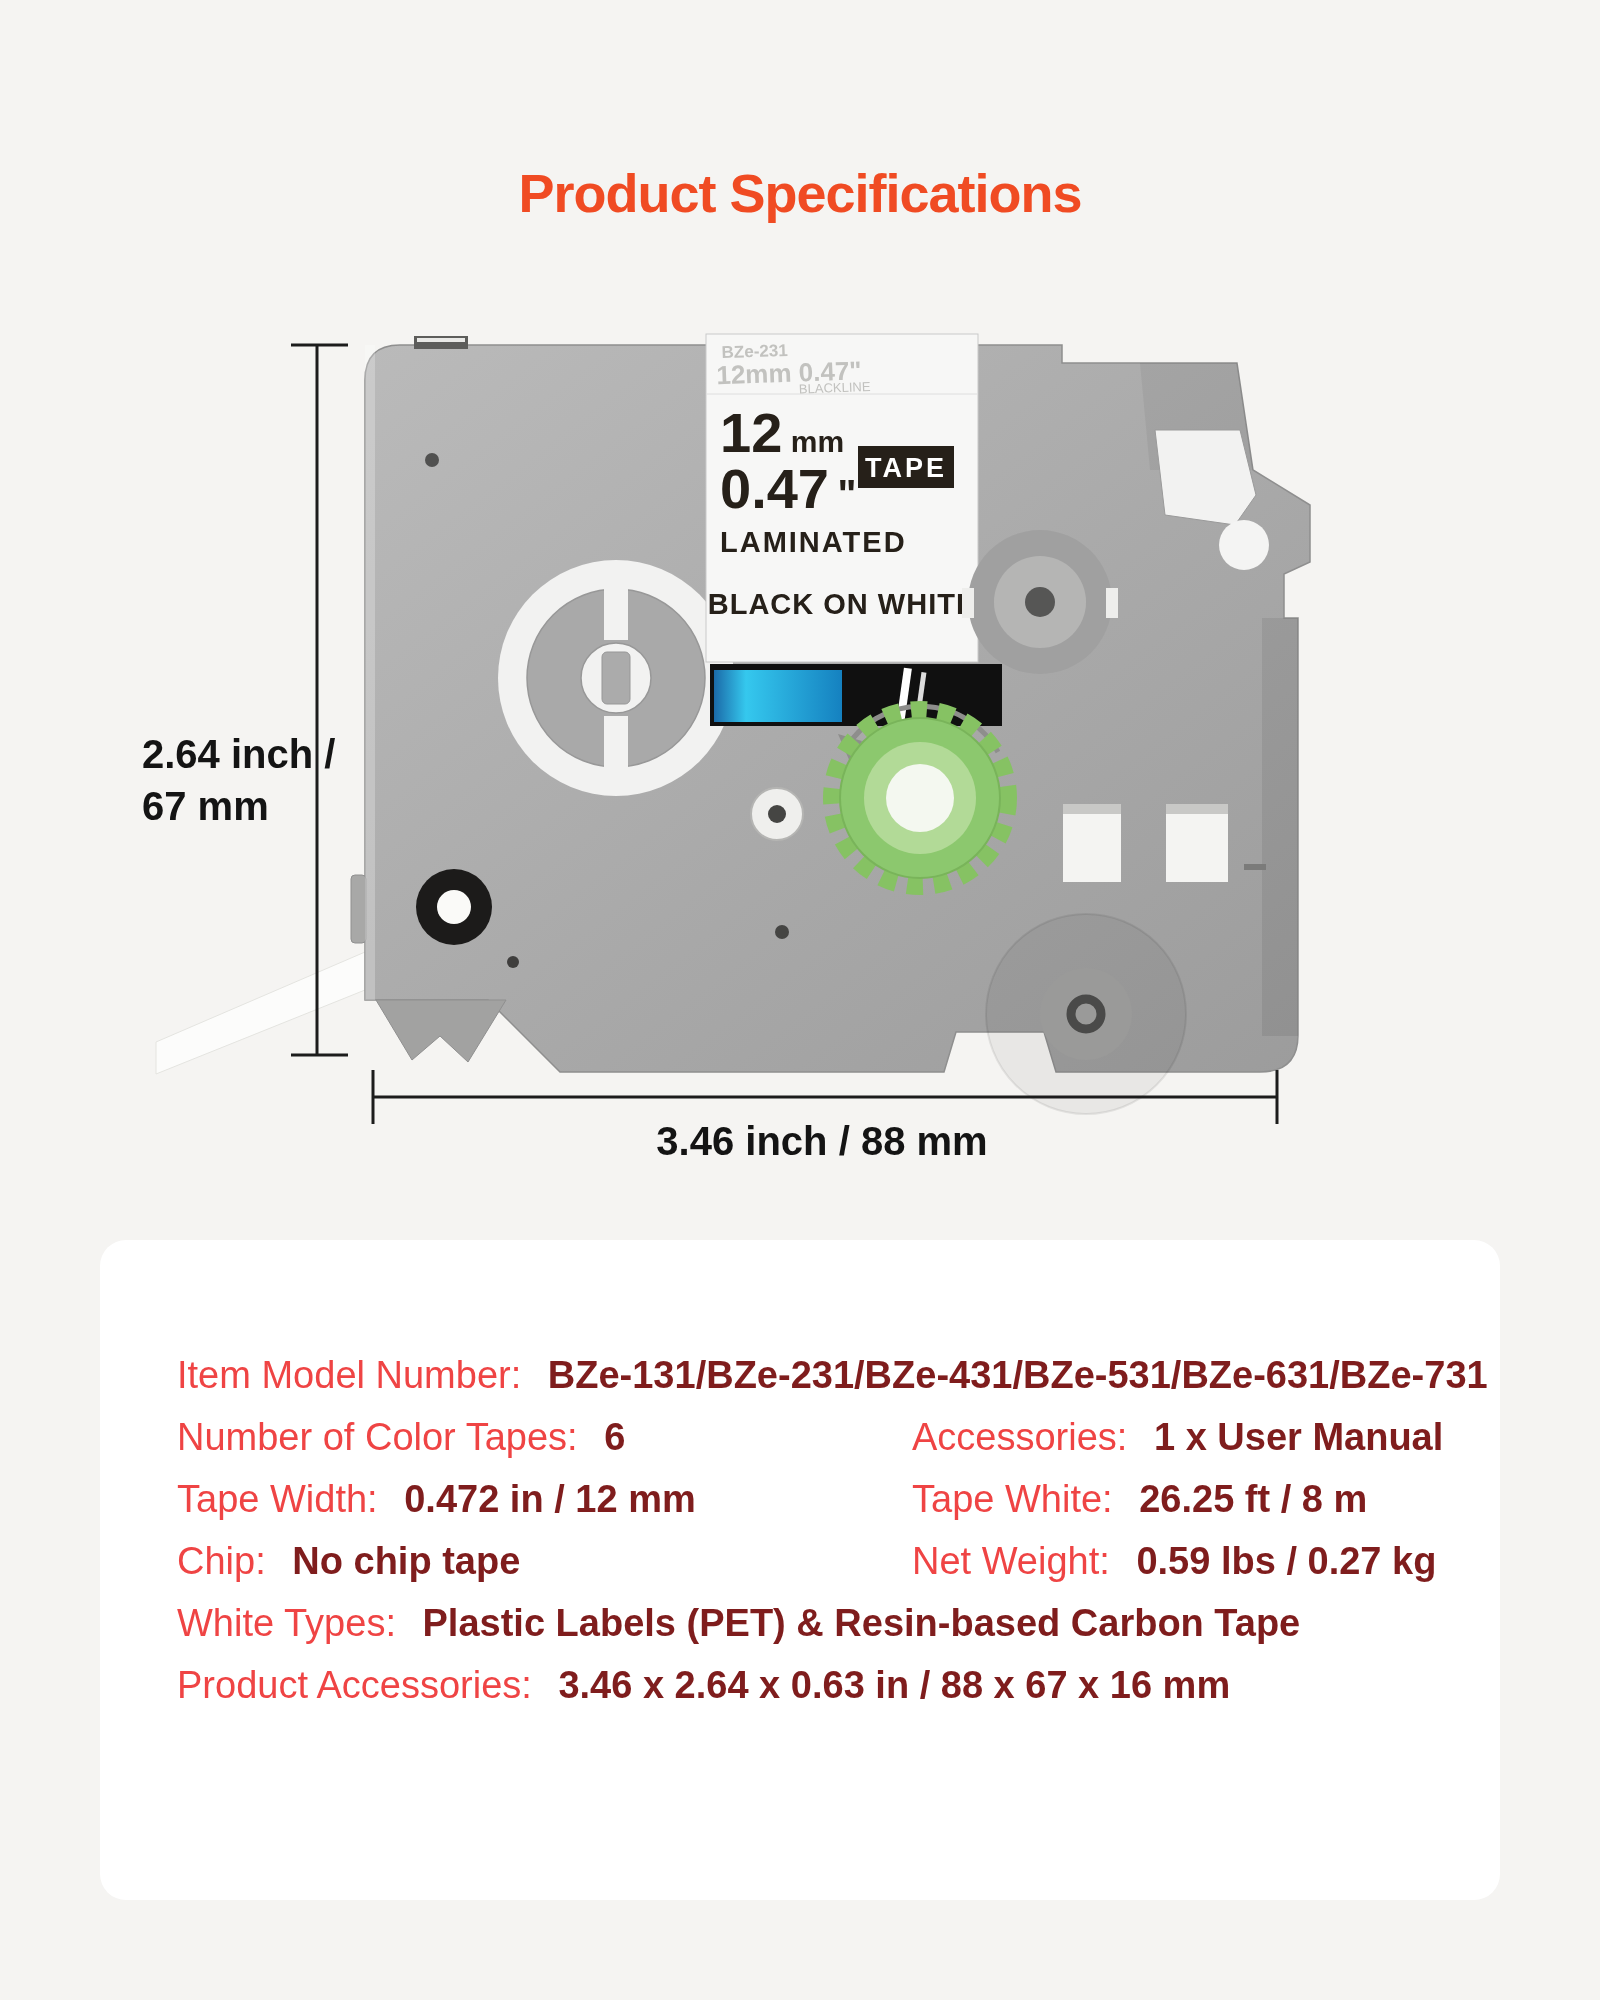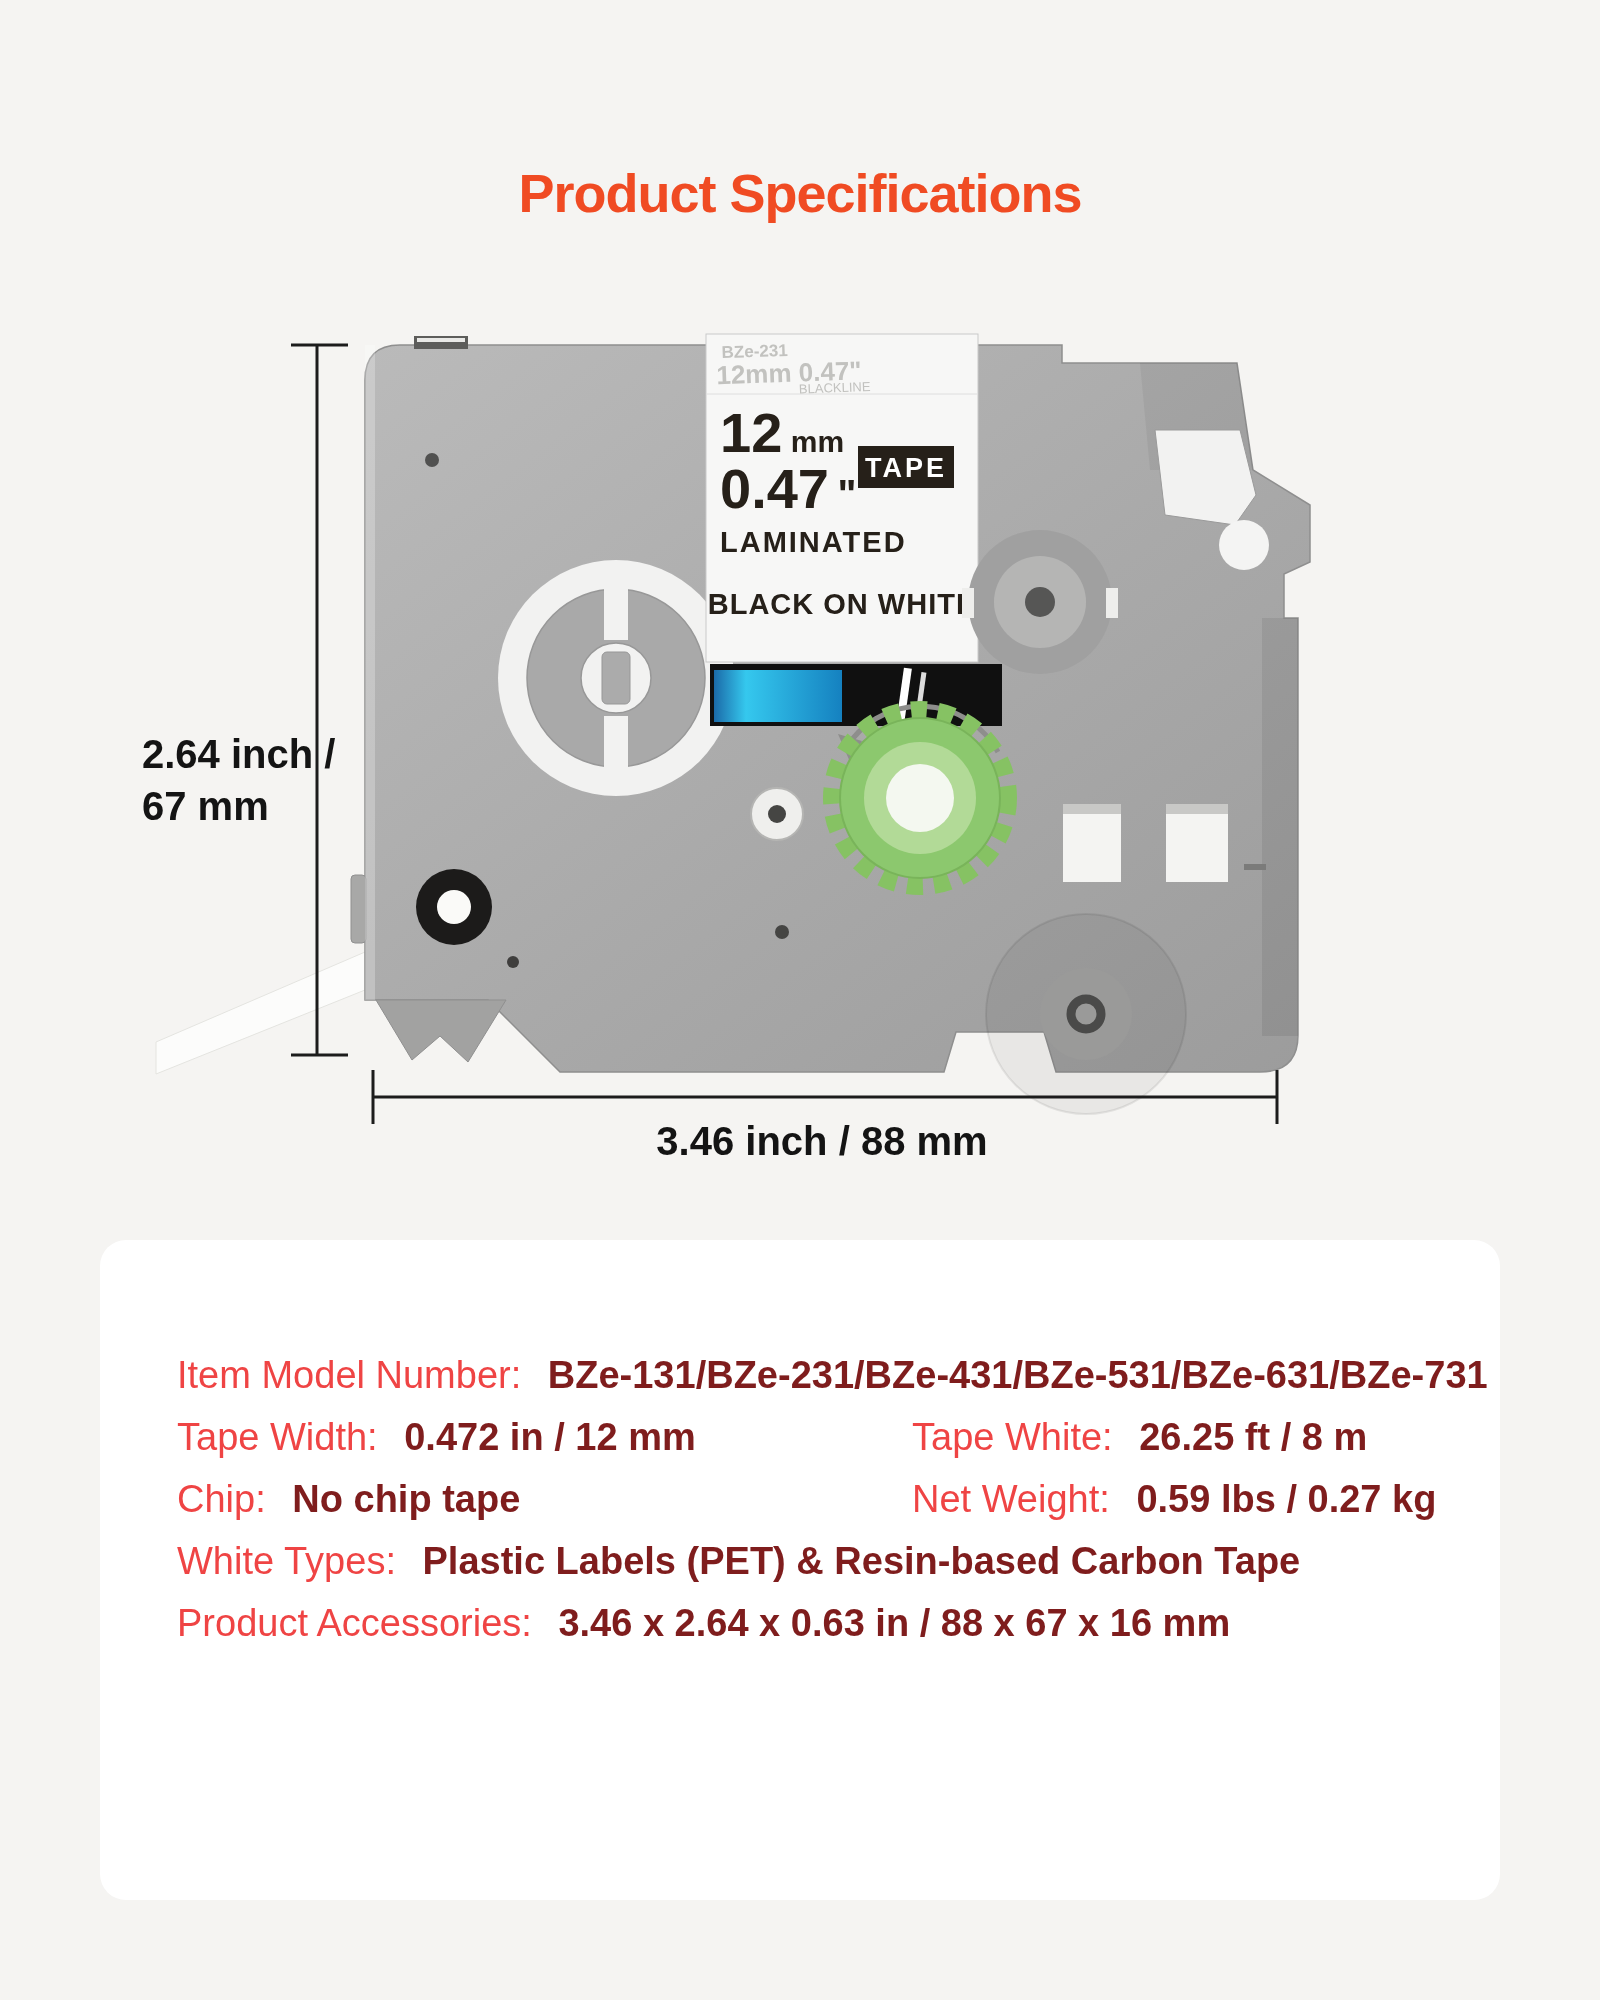--- a/index.html
+++ b/index.html
@@ -157,20 +157,30 @@
     <text class="dim-text" x="822" y="855" text-anchor="middle">3.46 inch / 88 mm</text>
   </svg>
 
   <div class="spec-card">
 
     <div class="spec-row">
       <span class="spec-label">Item Model Number:</span>
       <span class="spec-value">BZe-131/BZe-231/BZe-431/BZe-531/BZe-631/BZe-731</span>
     </div>
 
+    <div class="spec-row pair">
+      <div class="cell-left">
+        <span class="spec-label">Number of Color Tapes:</span>
+        <span class="spec-value">6</span>
+      </div>
+      <div class="cell-right">
+        <span class="spec-label">Accessories:</span>
+        <span class="spec-value">1 x User Manual</span>
+      </div>
+    </div>
 
     <div class="spec-row pair">
       <div class="cell-left">
         <span class="spec-label">Tape Width:</span>
         <span class="spec-value">0.472 in / 12 mm</span>
       </div>
       <div class="cell-right">
         <span class="spec-label">Tape White:</span>
         <span class="spec-value">26.25 ft / 8 m</span>
       </div>

